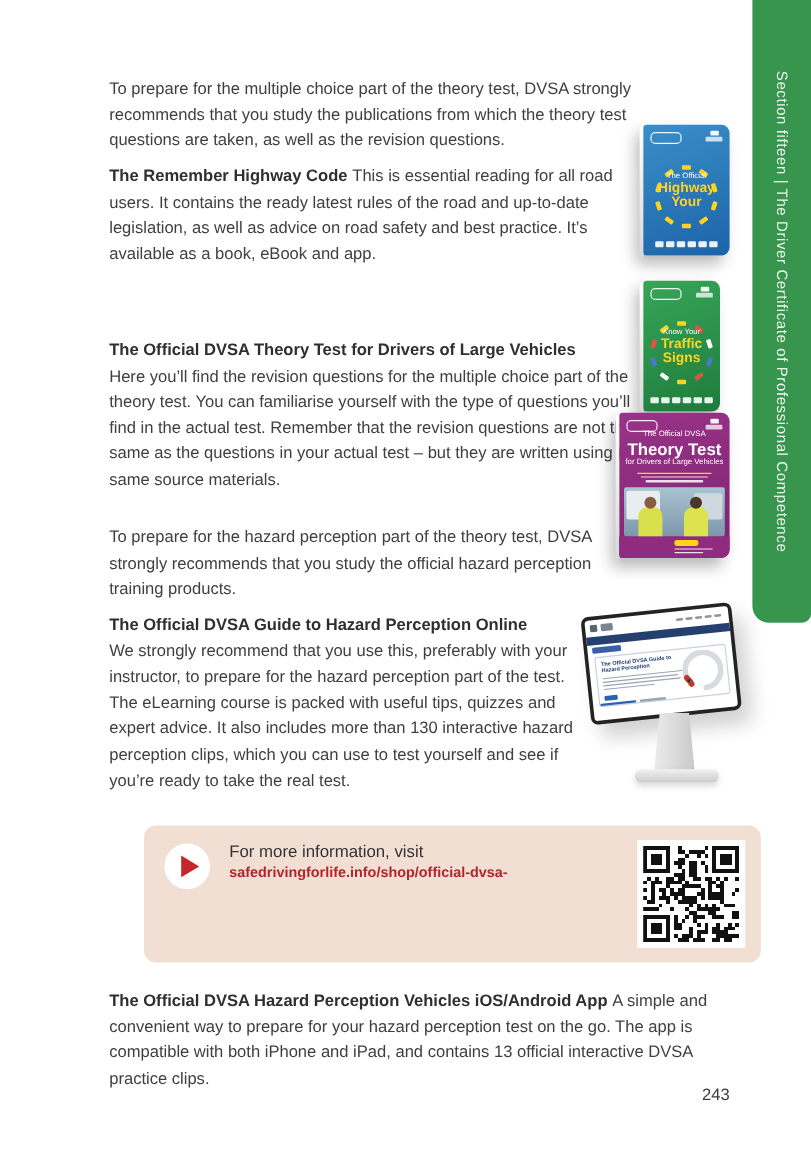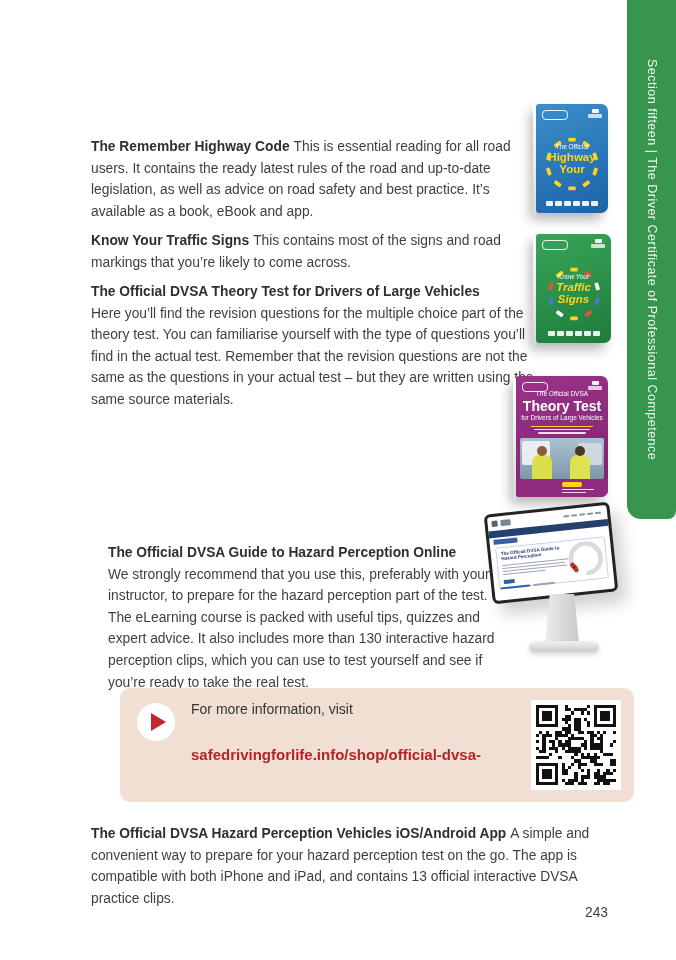--- a/index.html
+++ b/index.html
@@ -15,22 +15,22 @@
   .para{position:absolute;margin:0;font-size:13.8px;line-height:21.6px;color:#3f3f3f;}
   .rh{font-weight:bold;color:#2f2f2f;margin-right:4px;}
   .bh{display:block;font-weight:bold;color:#2f2f2f;}
   .pagenum{position:absolute;right:68px;top:905px;font-size:13.8px;color:#3f3f3f;}
 
   
   .book{position:absolute;border-radius:3px 7px 7px 3px;box-shadow:-6px 7px 12px rgba(0,0,0,0.28);}
   .book::before{content:"";position:absolute;left:-3px;top:2px;bottom:-3px;width:3px;
                 background:linear-gradient(#ffffff,#d8d8d8);border-radius:2px 0 0 2px;}
   .book-blue{left:536px;top:104px;width:72px;height:109px;background:linear-gradient(160deg,#3a8fc9,#1c63a8);}
-  .book-green{left:536px;top:234px;width:75px;height:109px;background:linear-gradient(160deg,#37a558,#1e7c3c);font-style:italic;}
-  .book-purple{left:516px;top:376px;width:92px;height:121px;background:linear-gradient(160deg,#9a3389,#7c2470);}
+  .book-green{left:536px;top:234px;width:64px;height:109px;background:linear-gradient(160deg,#37a558,#1e7c3c);}
+  .book-purple{left:516px;top:344px;width:92px;height:121px;background:linear-gradient(160deg,#9a3389,#7c2470);}
   .badge{position:absolute;left:6px;top:6px;width:24px;height:8px;border:1px solid rgba(255,255,255,0.9);border-radius:4px;}
   .crest{position:absolute;right:6px;top:5px;width:14px;}
   .crest::before{content:"";display:block;width:7px;height:4px;margin:0 auto;background:rgba(255,255,255,0.95);border-radius:1px;}
   .crest::after{content:"";display:block;margin-top:1px;height:4px;background:rgba(255,255,255,0.75);border-radius:1px;}
   .ring{position:absolute;left:50%;top:55%;transform:translate(-50%,-50%);width:60px;height:60px;}
   .cover-title{position:absolute;left:0;right:0;top:36%;text-align:center;color:#fff;}
   .cover-title .small{display:block;font-size:6.5px;}
   .cover-title .big{display:block;font-weight:bold;font-size:11.5px;line-height:11.5px;color:#ffd41f;width:48px;margin:2px auto 0;}
   .icon-row{position:absolute;left:0;right:0;bottom:7px;display:flex;justify-content:center;gap:2px;}
   .icon-row span{width:7px;height:5px;background:rgba(255,255,255,0.9);border-radius:1px;}
@@ -88,49 +88,48 @@
              background:linear-gradient(90deg,#ececec,#c9c9c9);clip-path:polygon(14% 0,86% 0,100% 100%,0 100%);}
   .mon-base{position:absolute;left:529px;top:641px;width:70px;height:11px;border-radius:6px;
             background:linear-gradient(#f1f1f1,#cccccc);box-shadow:0 3px 5px rgba(0,0,0,0.15);}
 
   
   .callout{position:absolute;left:92px;top:688px;width:514px;height:114px;background:#f2dfd3;border-radius:10px;margin-left:28px;}
   .play{position:absolute;left:17px;top:15px;width:38px;height:38px;background:#fff;border-radius:50%;}
   .play::after{content:"";position:absolute;left:14px;top:10px;width:0;height:0;
                border-left:15px solid #c5252d;border-top:9px solid transparent;border-bottom:9px solid transparent;}
   .co-lead{position:absolute;left:71px;top:13px;font-size:14px;color:#333333;}
-  .co-link{position:absolute;left:71px;top:54px;font-size:15px;line-height:26px;font-weight:bold;color:#b3232b;text-decoration:none;cursor:pointer;}
+  .co-link{position:absolute;left:71px;top:26px;font-size:12px;line-height:26px;font-weight:bold;color:#b3232b;text-decoration:none;cursor:pointer;}
   .co-link span{display:block;}
   .qr{position:absolute;right:13px;top:12px;width:90px;height:90px;background:#fff;padding:5px;box-sizing:border-box;}
   .qr svg{display:block;width:100%;height:100%;shape-rendering:crispEdges;}
 </style>
 </head>
 <body>
 
 <div class="canvas">
 
   <aside class="tab">
     <span class="tab-label">Section fifteen | The Driver Certificate of Professional Competence</span>
   </aside>
 
+  <p class="para" style="left:91px;top:63px;width:478px;">To prepare for the multiple choice part of the theory test, DVSA strongly recommends that you study the publications from which the theory test questions are taken, as well as the revision questions.</p>
 
   <p class="para" style="left:91px;top:136px;width:447px;">
     <b class="rh">The Remember Highway Code</b><span>This is essential reading for all road users. It contains the ready latest rules of the road and up-to-date legislation, as well as advice on road safety and best practice. It’s available as a book, eBook and app.</span>
   </p>
 
-  <p class="para" style="left:91px;top:230px;width:410px;">
-    <b class="rh">Know Your Traffic Signs</b><span>This contains most of the signs and road markings that you’re likely to come across.</span>
-  </p>
 
   <p class="para" style="left:91px;top:281px;width:445px;">
     <b class="bh">The Official DVSA Theory Test for Drivers of Large Vehicles</b><span>Here you’ll find the revision questions for the multiple choice part of the theory test. You can familiarise yourself with the type of questions you’ll find in the actual test. Remember that the revision questions are not the same as the questions in your actual test – but they are written using the same source materials.</span>
   </p>
 
-
-  <p class="para" style="left:108px;top:510px;width:402px;margin-top:32px;">
+  <p class="para" style="left:91px;top:437px;width:430px;">To prepare for the hazard perception part of the theory test, DVSA strongly recommends that you study the official hazard perception training products.</p>
+
+  <p class="para" style="left:91px;top:510px;width:402px;">
     <b class="bh">The Official DVSA Guide to Hazard Perception Online</b><span>We strongly recommend that you use this, preferably with your instructor, to prepare for the hazard perception part of the test. The eLearning course is packed with useful tips, quizzes and expert advice. It also includes more than 130 interactive hazard perception clips, which you can use to test yourself and see if you’re ready to take the real test.</span>
   </p>
 
   <div class="book book-blue">
     <div class="badge"></div>
     <div class="crest"></div>
     <svg class="ring ring-hc" viewBox="0 0 64 64">
         <rect x="28" y="4" width="8" height="4" rx="1" fill="#ffd41f" transform="rotate(0 32 6)"></rect>
         <rect x="43.2824165596043" y="8.965558146251368" width="8" height="4" rx="1" fill="#ffd41f" transform="rotate(36 47.2824165596043 10.965558146251368)"></rect>
         <rect x="52.727469423673995" y="21.965558146251368" width="8" height="4" rx="1" fill="#ffd41f" transform="rotate(72 56.727469423673995 23.965558146251368)"></rect>

